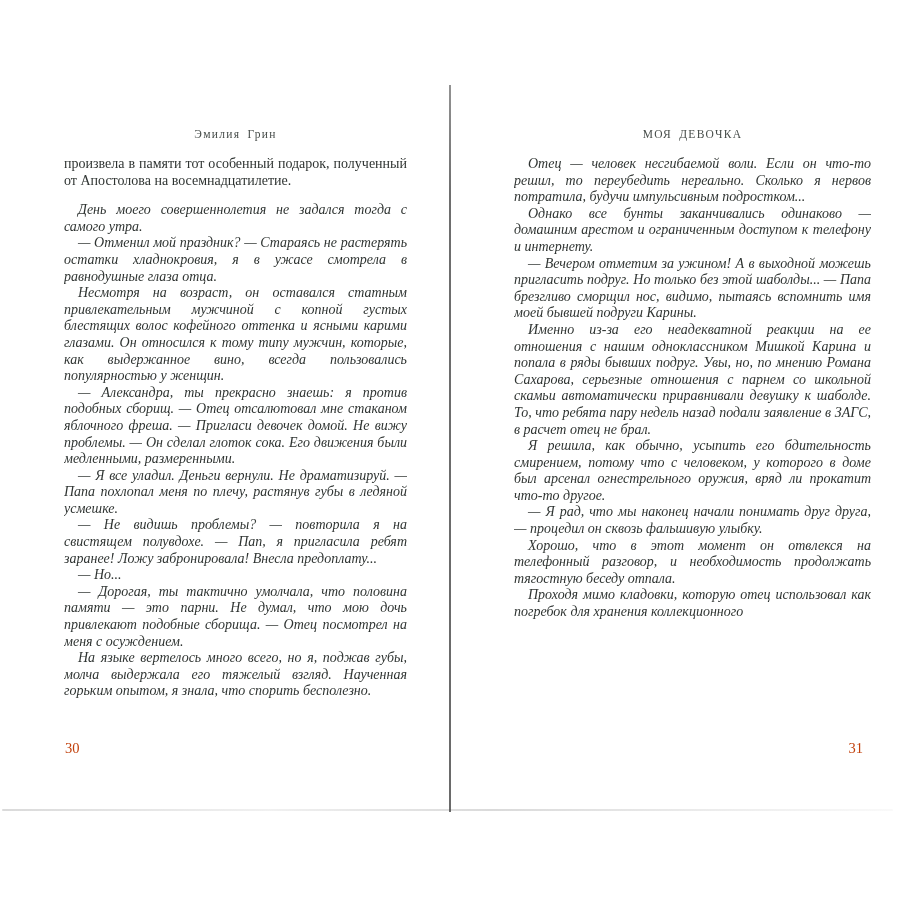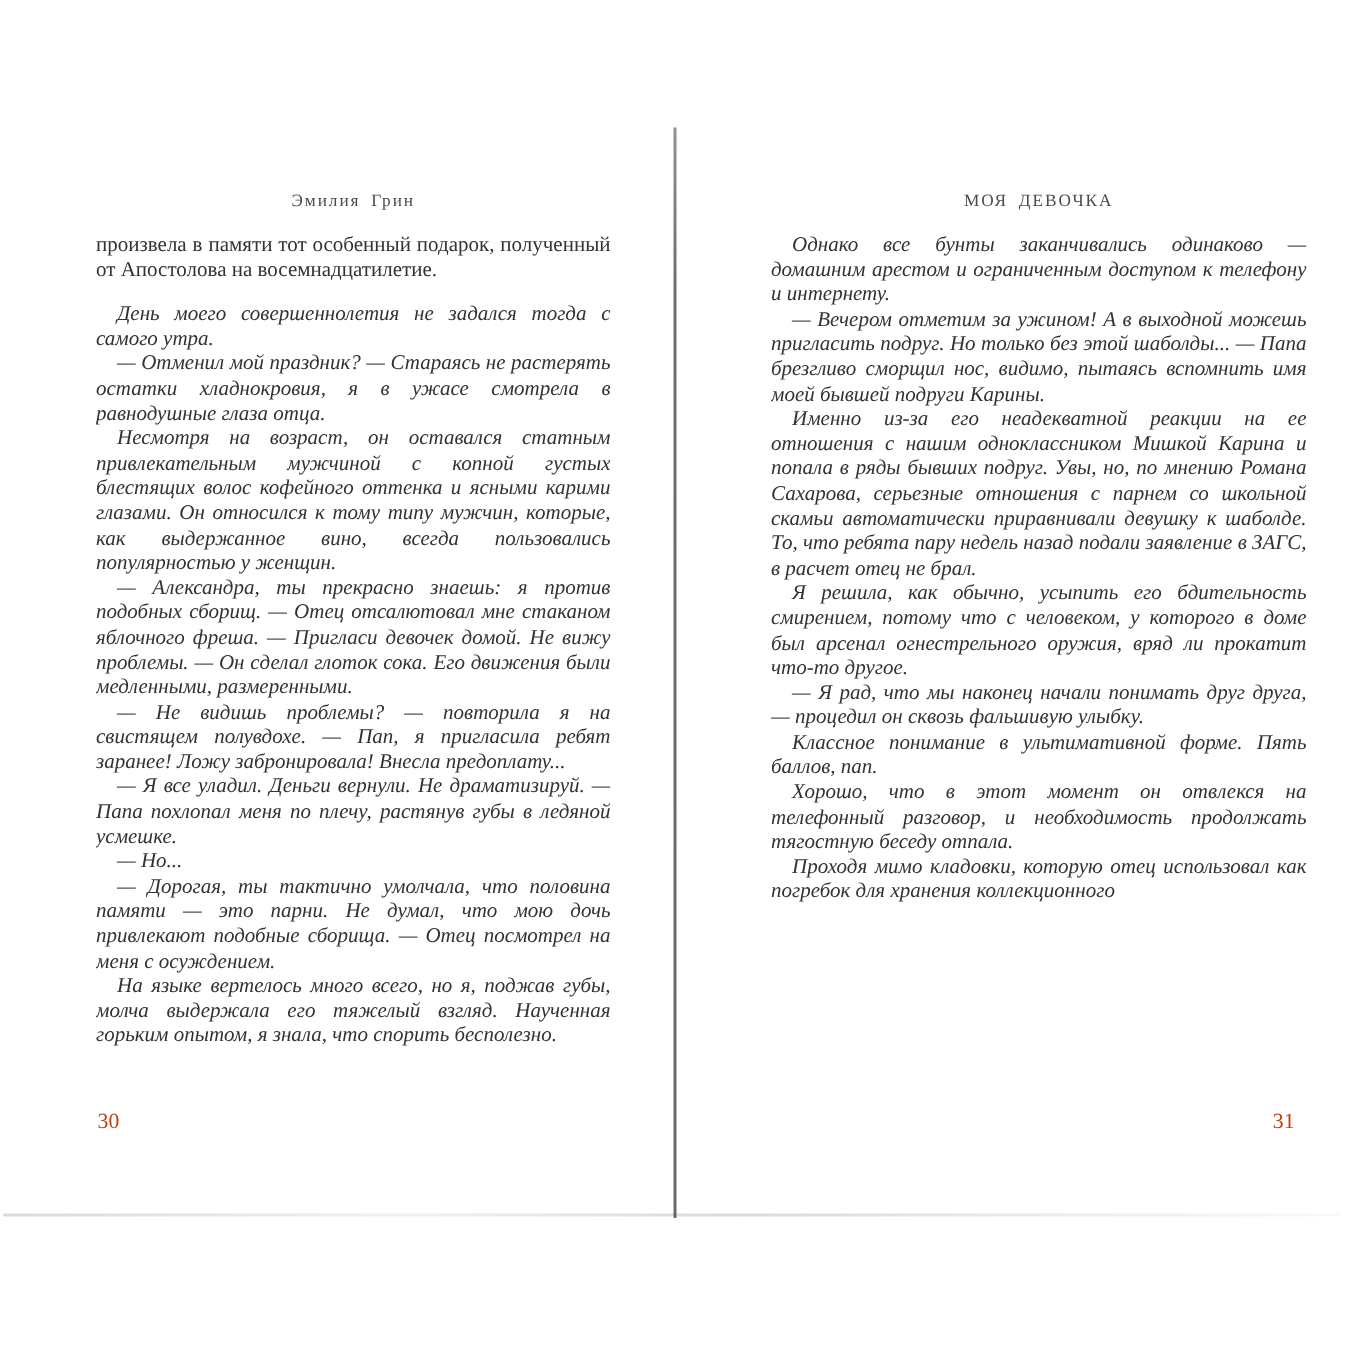--- a/index.html
+++ b/index.html
@@ -51,37 +51,37 @@
   <div class="page-edge"></div>
 
   <section class="page left">
     <header class="rhead">Эмилия Грин</header>
     <div class="pbody">
         <p class="roman no-indent">произвела в памяти тот особенный подарок, полученный от Апостолова на восемнадцатилетие.</p>
         <p class="gap">День моего совершеннолетия не задался тогда с самого утра.</p>
         <p class="">— Отменил мой праздник? — Стараясь не растерять остатки хладнокровия, я в ужасе смотрела в равнодушные глаза отца.</p>
         <p class="">Несмотря на возраст, он оставался статным привлекательным мужчиной с копной густых блестящих волос кофейного оттенка и ясными карими глазами. Он относился к тому типу мужчин, которые, как выдержанное вино, всегда пользовались популярностью у женщин.</p>
         <p class="">— Александра, ты прекрасно знаешь: я против подобных сборищ. — Отец отсалютовал мне стаканом яблочного фреша. — Пригласи девочек домой. Не вижу проблемы. — Он сделал глоток сока. Его движения были медленными, размеренными.</p>
+        <p class="">— Я все уладил. Деньги вернули. Не драматизируй. — Папа похлопал меня по плечу, растянув губы в ледяной усмешке.</p>
         <p class="">— Не видишь проблемы? — повторила я на свистящем полувдохе. — Пап, я пригласила ребят заранее! Ложу забронировала! Внесла предоплату...</p>
-        <p class="">— Я все уладил. Деньги вернули. Не драматизируй. — Папа похлопал меня по плечу, растянув губы в ледяной усмешке.</p>
         <p class="">— Но...</p>
         <p class="">— Дорогая, ты тактично умолчала, что половина памяти — это парни. Не думал, что мою дочь привлекают подобные сборища. — Отец посмотрел на меня с осуждением.</p>
         <p class="">На языке вертелось много всего, но я, поджав губы, молча выдержала его тяжелый взгляд. Наученная горьким опытом, я знала, что спорить бесполезно.</p>
       </div>
     <div class="pnum pnum-left">30</div>
   </section>
 
   <section class="page right">
     <header class="rhead">МОЯ ДЕВОЧКА</header>
     <div class="pbody">
+        <p class="">Отец — человек несгибаемой воли. Если он что-то решил, то переубедить нереально. Сколько я нервов потратила, будучи импульсивным подростком...</p>
         <p class="">Однако все бунты заканчивались одинаково — домашним арестом и ограниченным доступом к телефону и интернету.</p>
         <p class="">— Вечером отметим за ужином! А в выходной можешь пригласить подруг. Но только без этой шаболды... — Папа брезгливо сморщил нос, видимо, пытаясь вспомнить имя моей бывшей подруги Карины.</p>
         <p class="">Именно из-за его неадекватной реакции на ее отношения с нашим одноклассником Мишкой Карина и попала в ряды бывших подруг. Увы, но, по мнению Романа Сахарова, серьезные отношения с парнем со школьной скамьи автоматически приравнивали девушку к шаболде. То, что ребята пару недель назад подали заявление в ЗАГС, в расчет отец не брал.</p>
         <p class="">Я решила, как обычно, усыпить его бдительность смирением, потому что с человеком, у которого в доме был арсенал огнестрельного оружия, вряд ли прокатит что-то другое.</p>
         <p class="">— Я рад, что мы наконец начали понимать друг друга, — процедил он сквозь фальшивую улыбку.</p>
-        <p class="">Классное понимание в ультимативной форме. Пять баллов, пап.</p>
         <p class="">Хорошо, что в этот момент он отвлекся на телефонный разговор, и необходимость продолжать тягостную беседу отпала.</p>
         <p class="">Проходя мимо кладовки, которую отец использовал как погребок для хранения коллекционного</p>
       </div>
     <div class="pnum pnum-right">31</div>
   </section>
 
 </div>
 
 </body></html>

